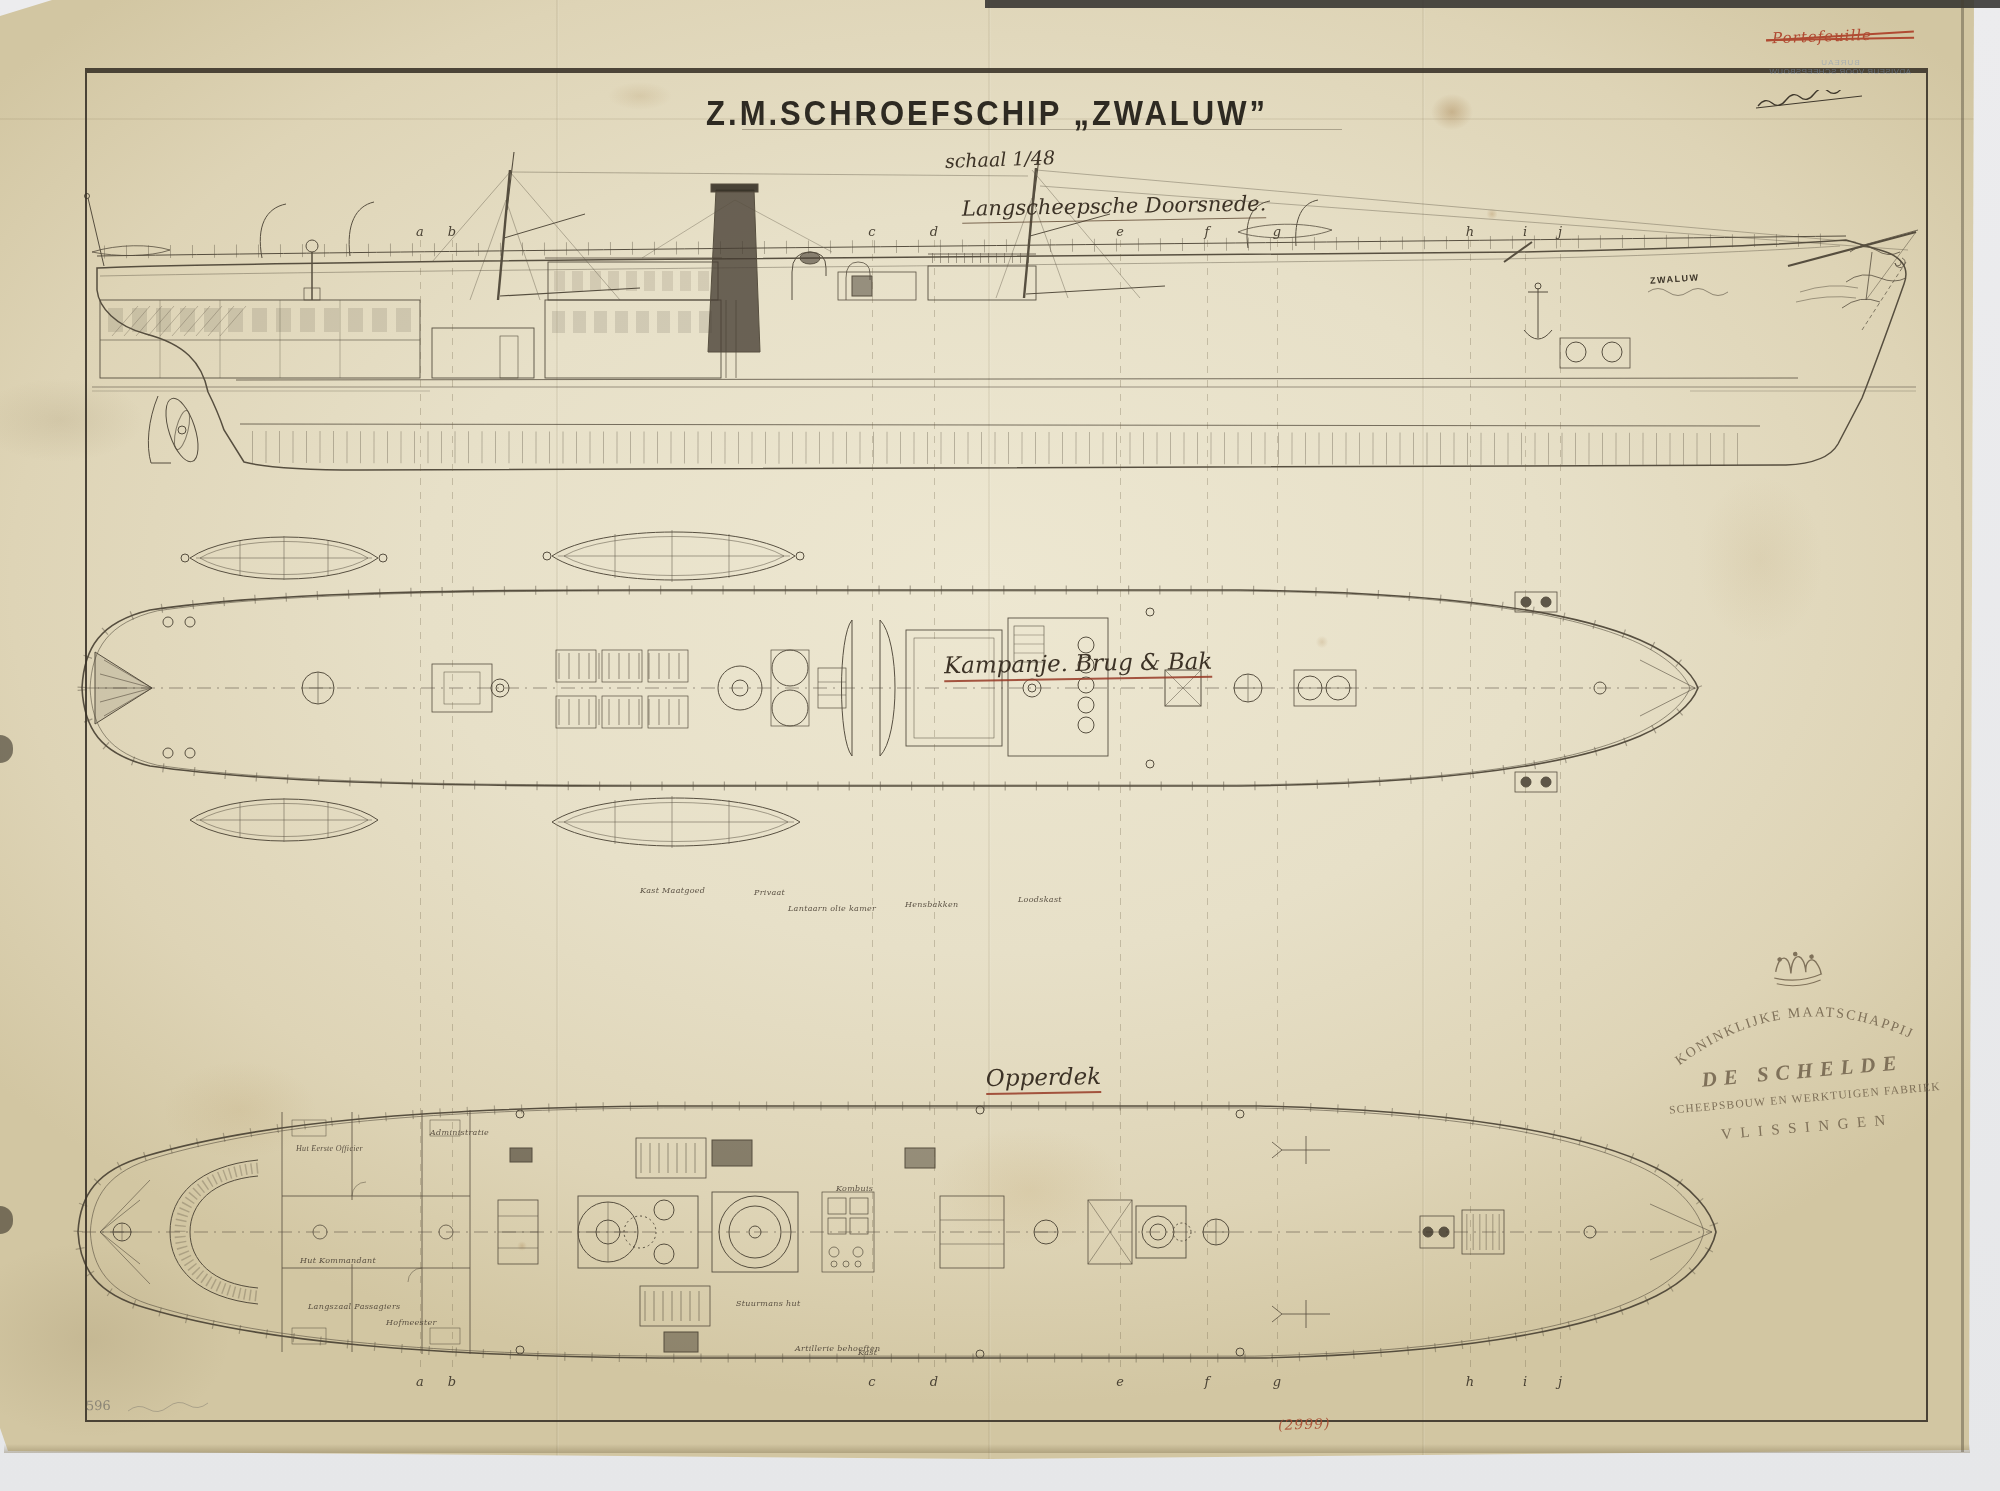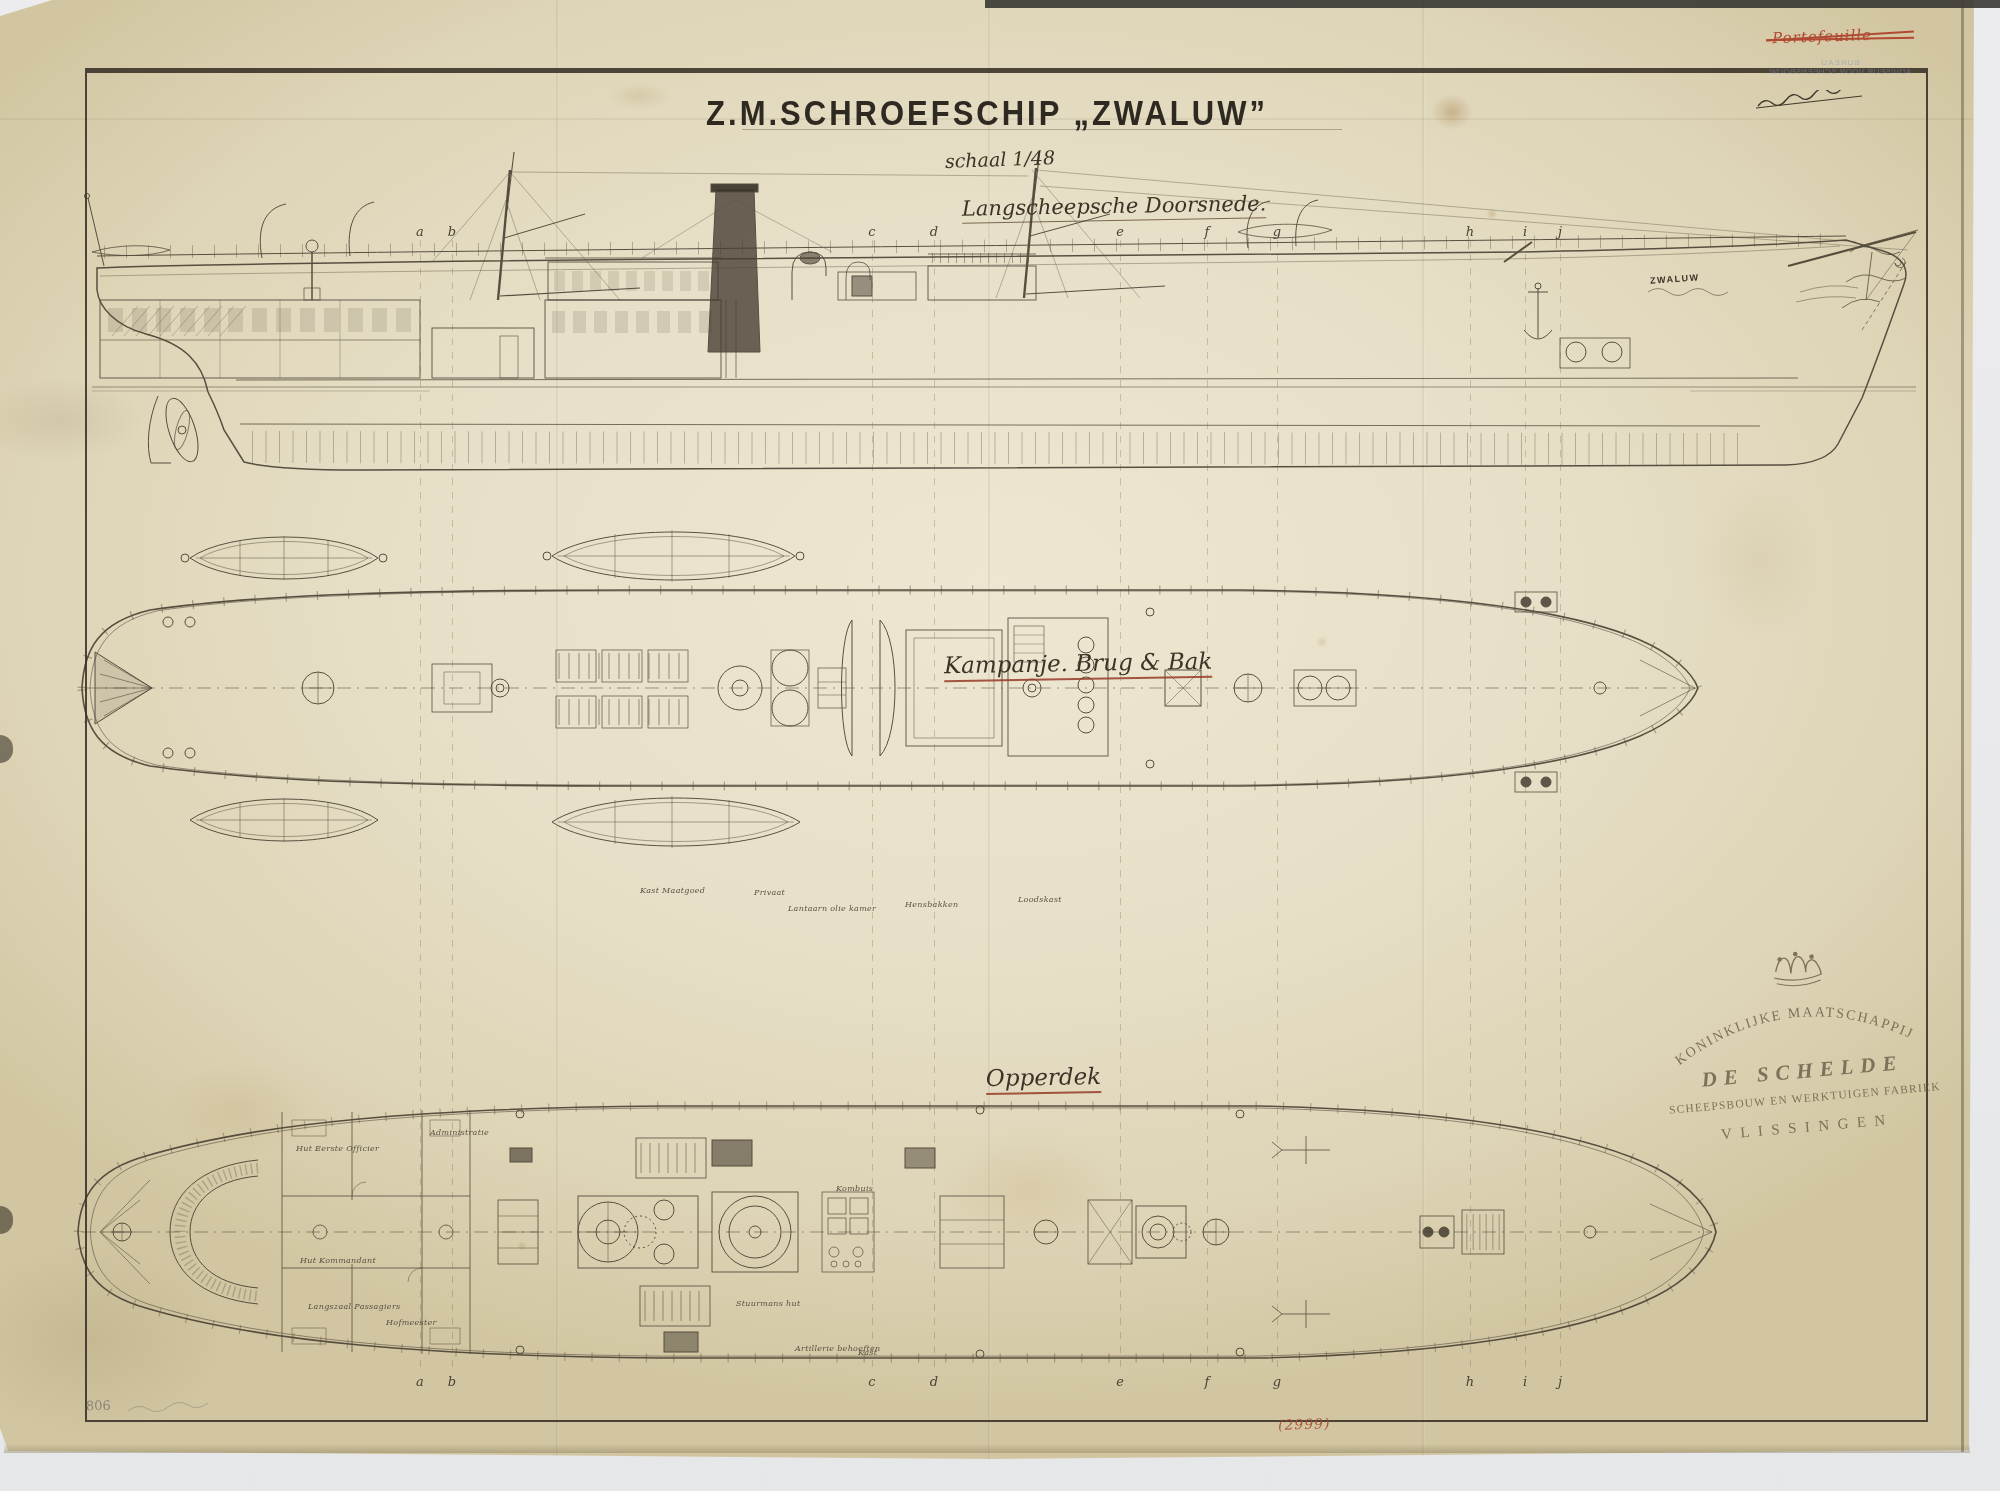--- a/index.html
+++ b/index.html
@@ -523,21 +523,21 @@
 
   <div id="red-crossed" class="abs">Portefeuille</div>
   <div id="blue-stamp" class="abs">
     <div class="l1">BUREAU</div>
     <div class="l2">ADVISEUR VOOR SCHEEPSBOUW</div>
   </div>
   <svg class="abs" style="left:1756px;top:90px" width="112" height="24" viewBox="0 0 112 24">
     <path d="M2,16 q7,-9 14,-3 t14,-3 t14,-3 t14,-3 t14,-3 t14,-3 l10,-3" fill="none" stroke="#3f382c" stroke-width="1.3"></path>
     <path d="M0,18 L106,6" fill="none" stroke="#3f382c" stroke-width="1"></path>
   </svg>
-  <div id="pencil-number" class="abs">806</div>
+  <div id="pencil-number" class="abs">596</div>
   <svg class="abs" style="left:126px;top:1398px;opacity:.55" width="110" height="20" viewBox="0 0 110 20">
     <path d="M2,13 q10,-8 20,-2 t20,-2 t20,-2 t20,-2" fill="none" stroke="#8b8576" stroke-width="1"></path>
   </svg>
   <div id="red-number" class="abs">(2999)</div>
 
   <div id="dyn-layer">
       <div class="station-line" style="left: 420px;"></div>
       <span class="station-letter" style="left: 420px; top: 224px;">a</span>
       <span class="station-letter" style="left: 420px; top: 1374px;">a</span>
       <div class="station-line" style="left: 452px;"></div>
@@ -560,21 +560,21 @@
       <span class="station-letter" style="left: 1277px; top: 1374px;">g</span>
       <div class="station-line" style="left: 1470px;"></div>
       <span class="station-letter" style="left: 1470px; top: 224px;">h</span>
       <span class="station-letter" style="left: 1470px; top: 1374px;">h</span>
       <div class="station-line" style="left: 1525px;"></div>
       <span class="station-letter" style="left: 1525px; top: 224px;">i</span>
       <span class="station-letter" style="left: 1525px; top: 1374px;">i</span>
       <div class="station-line" style="left: 1560px;"></div>
       <span class="station-letter" style="left: 1560px; top: 224px;">j</span>
       <span class="station-letter" style="left: 1560px; top: 1374px;">j</span>
-      <span class="room-label" style="left: 296px; top: 1144px;">Hut Eerste Officier</span>
+      <span class="room-label" style="left: 296px; top: 1144px; font-family: Liberation Serif, serif;">Hut Eerste Officier</span>
       <span class="room-label" style="left: 430px; top: 1128px;">Administratie</span>
       <span class="room-label" style="left: 300px; top: 1256px;">Hut Kommandant</span>
       <span class="room-label" style="left: 308px; top: 1302px;">Langszaal Passagiers</span>
       <span class="room-label" style="left: 386px; top: 1318px;">Hofmeester</span>
       <span class="room-label" style="left: 640px; top: 886px;">Kast Maatgoed</span>
       <span class="room-label" style="left: 738px; top: 888px; margin-left: 16px;">Privaat</span>
       <span class="room-label" style="left: 788px; top: 892px; margin-top: 12px;">Lantaarn olie kamer</span>
       <span class="room-label" style="left: 905px; top: 900px;">Hensbakken</span>
       <span class="room-label" style="left: 1018px; top: 895px;">Loodskast</span>
       <span class="room-label" style="left: 836px; top: 1184px;">Kombuis</span>

